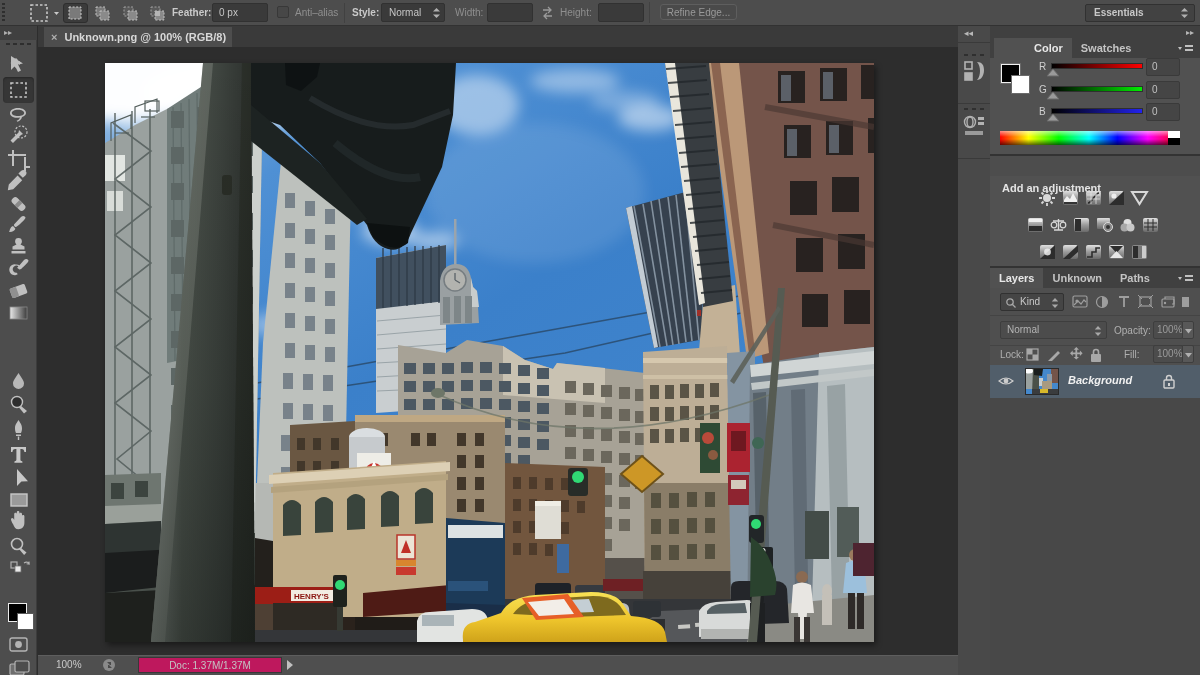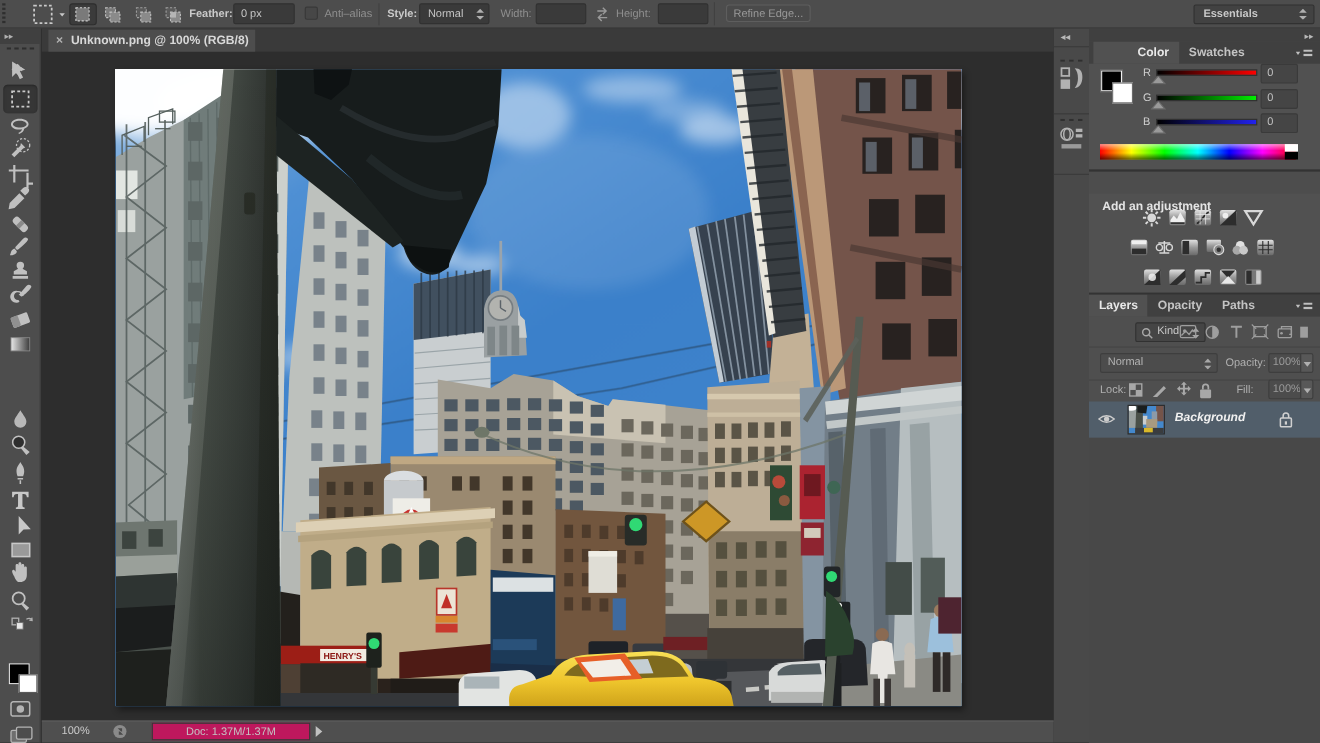--- a/index.html
+++ b/index.html
@@ -359,30 +359,30 @@
             <rect x="1" y="1" width="5" height="12" fill="#2d2d2d"></rect>
             <rect x="6" y="1" width="4" height="12" fill="#777"></rect>
             <rect x="10" y="1" width="4" height="12" fill="#ccc"></rect>
           </g>
       </g>
     </svg>
   </div>
 
   <div class="abs" style="left:0;top:240px;width:210px;height:2px;background:#333;"></div>
   <div class="abs" style="left:0;top:242px;width:210px;height:20px;background:#404040;">
-    <div class="ptab active" style="margin-left:0;">Layers</div><div class="ptab">Opacity</div><div class="ptab">Paths</div>
+    <div class="ptab active" style="margin-left:0;">Layers</div><div class="ptab">Unknown</div><div class="ptab">Paths</div>
     <svg class="abs" style="left:188px;top:7px;" width="16" height="8">
         <path d="M0 2 l4 0 l-2 3 z" fill="#c0c0c0"></path>
         <rect x="7" y="0" width="8" height="2" fill="#c0c0c0"></rect>
         <rect x="7" y="4" width="8" height="2" fill="#c0c0c0"></rect>
       </svg>
   </div>
   <div class="abs" style="left:0;top:262px;width:210px;height:413px;background:#4f4f4f;">
 
-    <div class="abs field" style="left:10px;top:5px;width:64px;height:18px;background:#454545;margin-left:32px;">
+    <div class="abs field" style="left:10px;top:5px;width:64px;height:18px;background:#454545;">
       <svg class="abs" style="left:4px;top:3px;" width="12" height="12">
           <circle cx="5" cy="5" r="3.2" fill="none" stroke="#a8a8a8" stroke-width="1.3"></circle>
           <path d="M7.5 7.5 l3 3" stroke="#a8a8a8" stroke-width="1.3"></path>
         </svg>
       <span style="position:absolute;left:19px;top:2px;font-size:10px;color:#c8c8c8;">Kind</span>
       <svg class="abs" style="left:50px;top:4px;" width="8" height="10" fill="#a8a8a8">
           <path d="M4 0 L7.2 3.5 L0.8 3.5 z"></path>
           <path d="M4 10 L0.8 6.5 L7.2 6.5 z"></path>
         </svg>
     </div>

